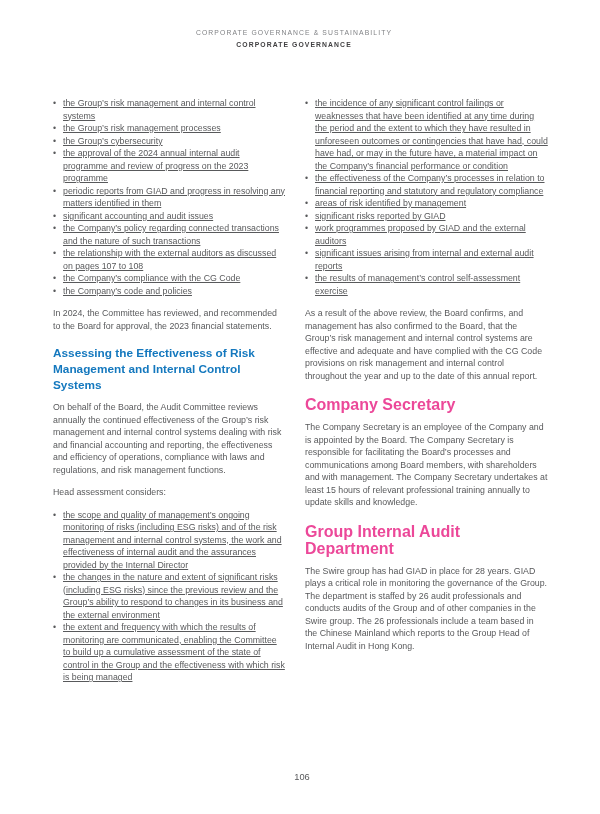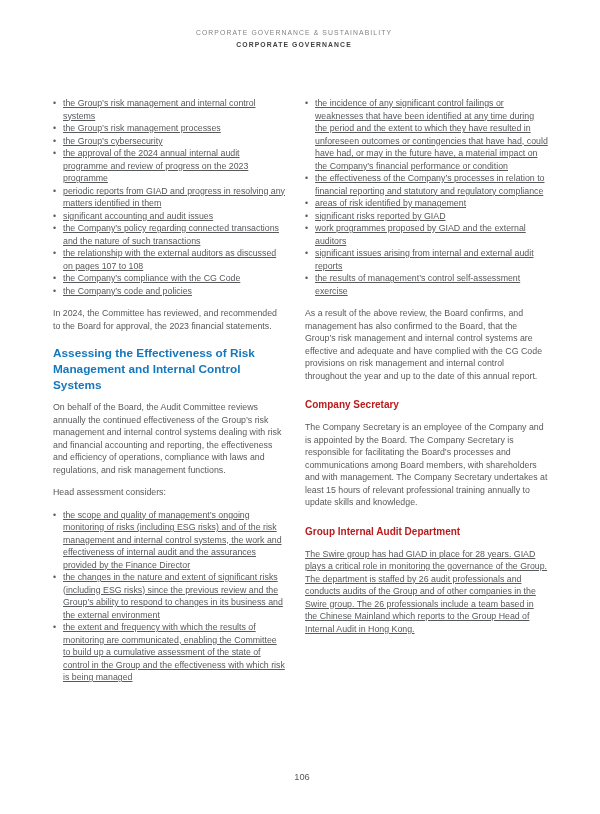--- a/index.html
+++ b/index.html
@@ -40,32 +40,32 @@
   }
   .col-left  { left: 53px;  width: 232px; }
   .col-right { left: 305px; width: 243px; }
 
   ul.blist { list-style: none; margin: 0 0 10px 0; padding: 0; }
   ul.blist li { display: flex; }
   .blt { width: 10px; flex: 0 0 10px; color: #58595B; }
   .txt { flex: 1; text-decoration: underline; }
 
   p.body-para { margin: 0 0 10px 0; }
-  p.body-para.last { margin-bottom: 0; text-decoration: underline; }
+  p.body-para.last { margin-bottom: 0; }
 
   h3.sub-heading {
     color: #1478BE;
     font-size: 11.8px;
     line-height: 16px;
     font-weight: bold;
     margin: 13px 0 8px 0;
   }
   h2.sec-heading {
-    color: #b91c1c;
-    font-size: 10px;
+    color: #ec4899;
+    font-size: 16px;
     line-height: 17px;
     font-weight: bold;
     margin: 14px 0 8px 0;
   }
   .page-number {
     position: absolute;
     top: 772px; left: 8px; width: 588px;
     text-align: center;
     font-size: 9.3px;
     color: #58595B;
@@ -124,21 +124,21 @@
         <span class="txt">the Company’s code and policies</span>
       </li>
       </ul>
     <p class="body-para">In 2024, the Committee has reviewed, and recommended to the Board for approval, the 2023 financial statements.</p>
     <h3 class="sub-heading">Assessing the Effectiveness of Risk Management and Internal Control Systems</h3>
     <p class="body-para">On behalf of the Board, the Audit Committee reviews annually the continued effectiveness of the Group’s risk management and internal control systems dealing with risk and financial accounting and reporting, the effectiveness and efficiency of operations, compliance with laws and regulations, and risk management functions.</p>
     <p class="body-para">Head assessment considers:</p>
     <ul class="blist">
         <li>
         <span class="blt">•</span>
-        <span class="txt">the scope and quality of management’s ongoing monitoring of risks (including ESG risks) and of the risk management and internal control systems, the work and effectiveness of internal audit and the assurances provided by the Finance Director</span>
+        <span class="txt">the scope and quality of management’s ongoing monitoring of risks (including ESG risks) and of the risk management and internal control systems, the work and effectiveness of internal audit and the assurances provided by the Internal Director</span>
       </li>
         <li>
         <span class="blt">•</span>
         <span class="txt">the changes in the nature and extent of significant risks (including ESG risks) since the previous review and the Group’s ability to respond to changes in its business and the external environment</span>
       </li>
         <li>
         <span class="blt">•</span>
         <span class="txt">the extent and frequency with which the results of monitoring are communicated, enabling the Committee to build up a cumulative assessment of the state of control in the Group and the effectiveness with which risk is being managed</span>
       </li>
       </ul>

